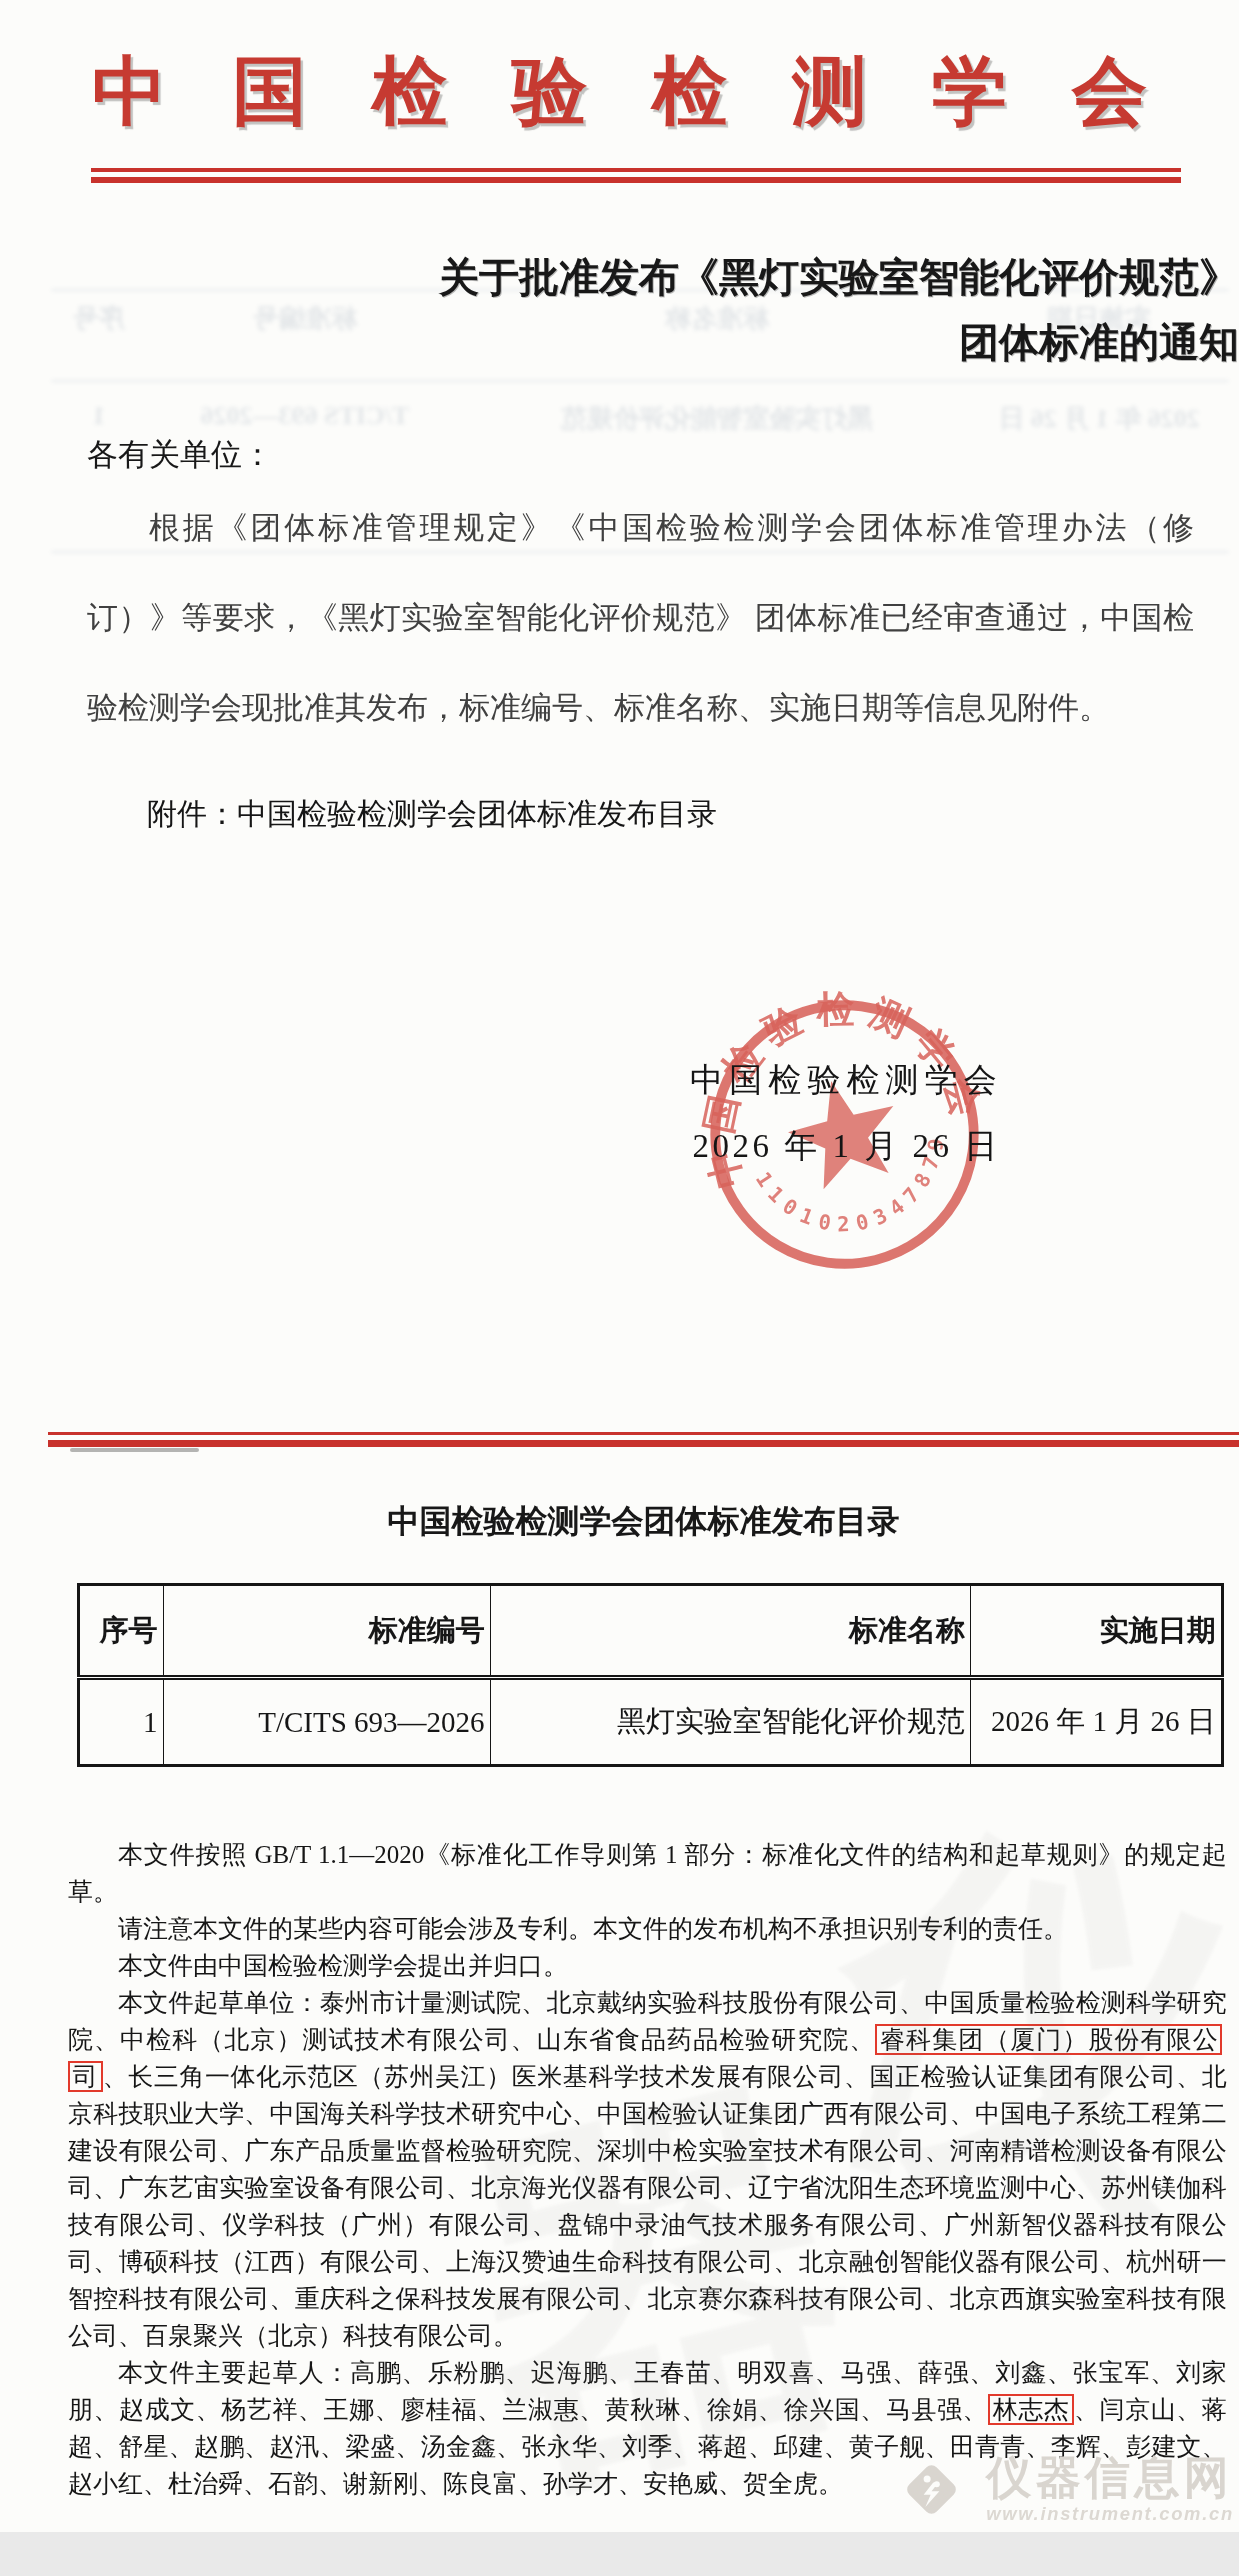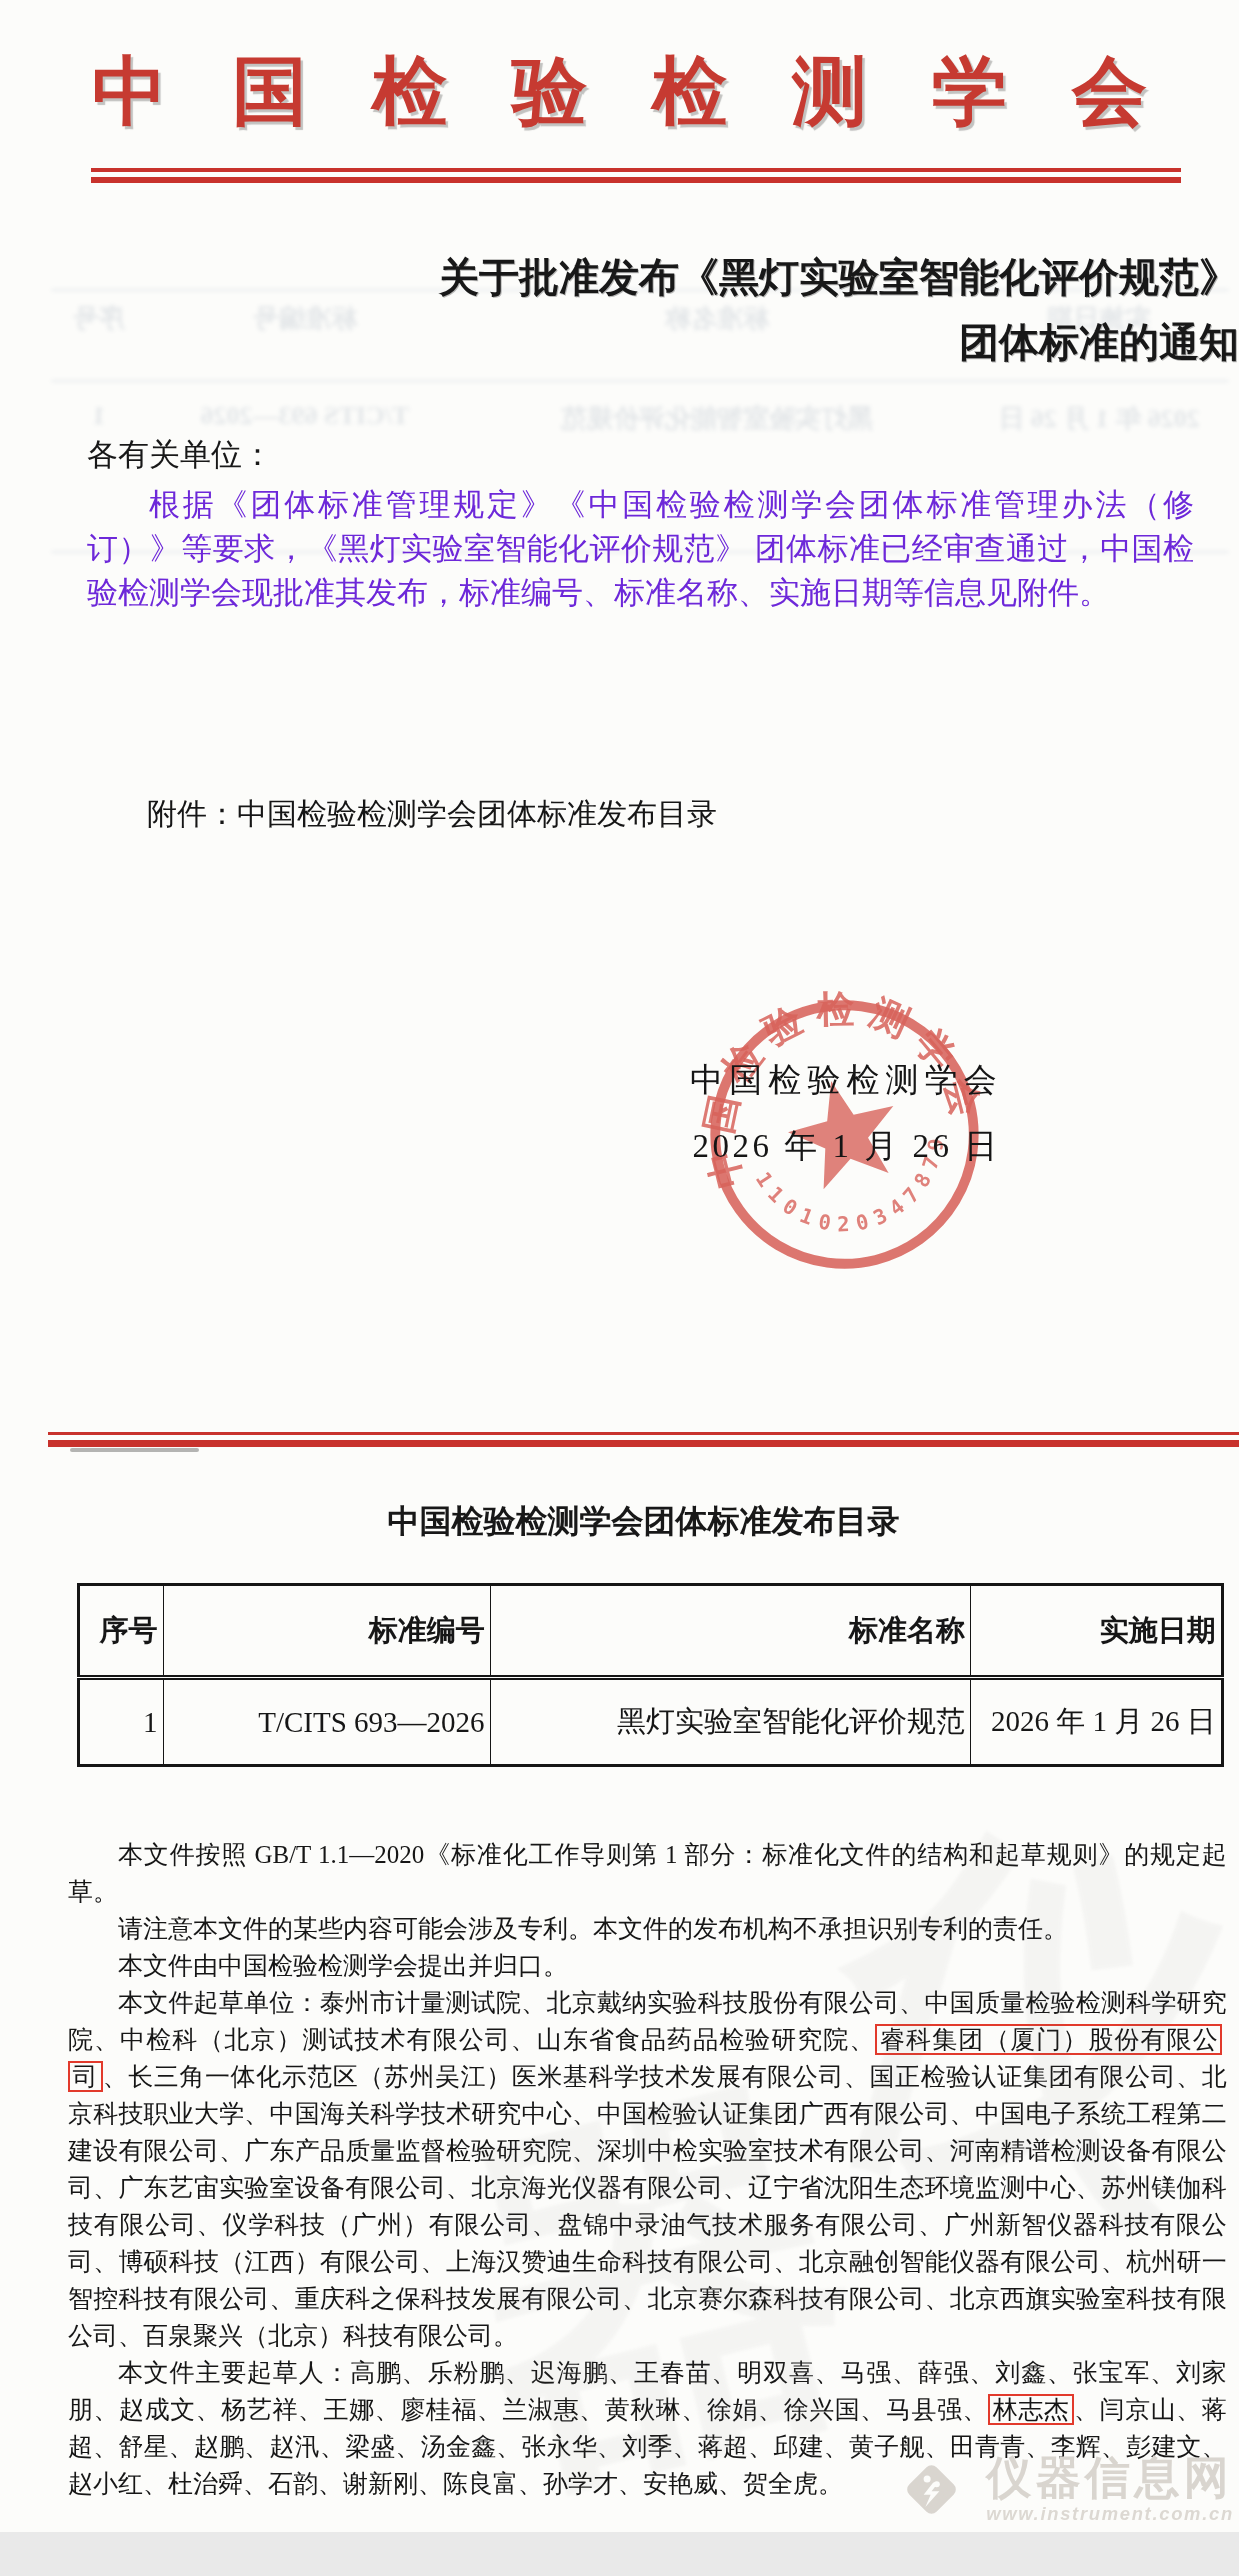--- a/index.html
+++ b/index.html
@@ -33,23 +33,23 @@
     font-size:40px;font-weight:bold;line-height:65px;
     color:#181818;
     text-shadow:0.9px 0.9px 0 rgba(60,60,60,.35);
   }
   .salutation{
     position:absolute;top:434px;left:87px;
     font-size:31px;color:#181818;
   }
   .notice-body{
     position:absolute;top:483px;left:87px;right:45px;
-    font-size:31px;line-height:44px;
+    font-size:31px;line-height:90px;
     text-align:justify;text-indent:2em;
-    color:#6d28d9;
+    color:#404040;
   }
   .attachment{
     position:absolute;top:794px;left:87px;right:61px;
     font-size:30px;text-indent:2em;color:#161616;
   }
   
   .seal-wrap{position:absolute;left:693px;top:983px;width:303px;height:303px;opacity:.92;}
   .seal-wrap svg{transform:rotate(-14deg);}
   .seal-overlay{
     position:absolute;left:661px;top:1058px;width:371px;

